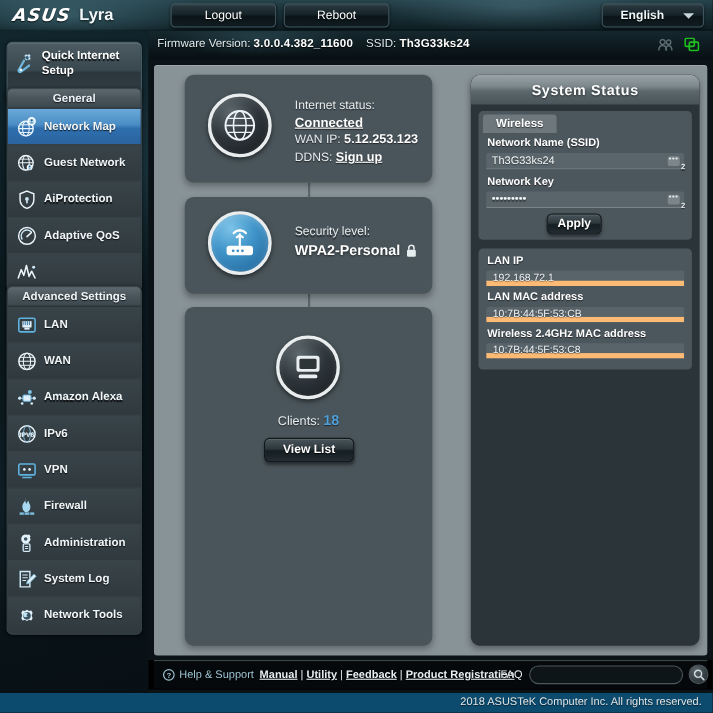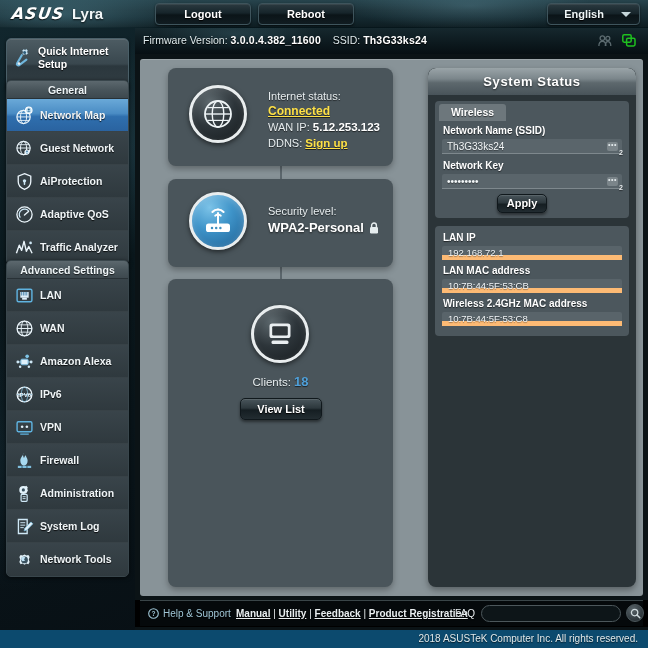--- a/index.html
+++ b/index.html
@@ -57,21 +57,21 @@
     z-index: 3;
   }
 
   .top-btn {
     position: absolute; top: 3px;
     height: 22px; width: 96px;
     border: 1px solid #3e545c;
     border-radius: 4px;
     background: linear-gradient(180deg, #2b3a40 0%, #16242a 45%, #0b1418 55%, #101c21 100%);
     color: #fff;
-    font-size: 11px; font-weight: bold;
+    font-size: 11px; font-weight: normal;
     line-height: 20px; text-align: center;
     text-shadow: 0 1px 1px #000;
     box-shadow: 0 1px 2px rgba(0,0,0,.6), inset 0 1px 0 rgba(255,255,255,.07);
     cursor: pointer;
     z-index: 3;
   }
   .top-btn.logout { left: 155px; }
   .top-btn.reboot { left: 258px; }
 
   .lang-select {
@@ -245,21 +245,21 @@
   }
   .circ.blue {
     background: radial-gradient(circle at 34% 24%, #7cc3e8 0%, #3f94c9 42%, #1d5f93 100%);
     border: 3px solid #e9edee;
     box-shadow: 0 2px 5px rgba(0,0,0,.55), inset 0 2px 7px rgba(255,255,255,.25);
   }
 
   .panel .ptext { position: absolute; }
   .ptl { font-size: 11px; color: #e7edef; text-shadow: 0 1px 1px rgba(0,0,0,.6); }
   .pvl {
-    font-size: 12px; font-weight: bold; color: #fde047;
+    font-size: 12px; font-weight: bold; color: #ffffff;
     text-decoration: underline; text-shadow: 0 1px 1px rgba(0,0,0,.6);
   }
   .pvn { font-size: 11.5px; font-weight: bold; color: #fff; text-shadow: 0 1px 1px rgba(0,0,0,.6); }
 
   .btn-dark {
     border: 1px solid #10181c;
     border-radius: 5px;
     background: linear-gradient(180deg, #49555b 0%, #2d383d 45%, #151e22 55%, #222c31 100%);
     color: #fff; font-size: 11px; font-weight: bold;
     text-align: center;
@@ -533,21 +533,20 @@
           <line x1="10" y1="10.6" x2="14.2" y2="6.8" stroke="#eaf4fa" stroke-width="1.5" stroke-linecap="round"></line>
         </svg>
         <div class="ni-lbl">Adaptive QoS</div>
       </div>
 
       <div class="nav-item">
         <svg class="ni-ico" viewBox="0 0 20 20">
           <path d="M1.5 16 L4.5 7.5 L7 13 L9.5 3.5 L12 14 L14.5 9 L18 16" fill="none" stroke="#eaf4fa" stroke-width="1.5" stroke-linejoin="round"></path>
           <circle cx="16.4" cy="5.2" r="1.4" fill="#cfe8f6"></circle>
         </svg>
-        <div class="ni-lbl">Traffic Analyzer</div>
       </div>
     </div>
 
     <div class="nav-group advanced">
       <div class="nav-head">Advanced Settings</div>
 
       <div class="nav-item">
         <svg class="ni-ico" viewBox="0 0 20 20">
           <rect x="2.2" y="3.5" width="15.6" height="13" rx="1.6" fill="none" stroke="#5fb3e0" stroke-width="1.5"></rect>
           <rect x="5.6" y="6.3" width="8.8" height="6" fill="#dff0fa"></rect>

